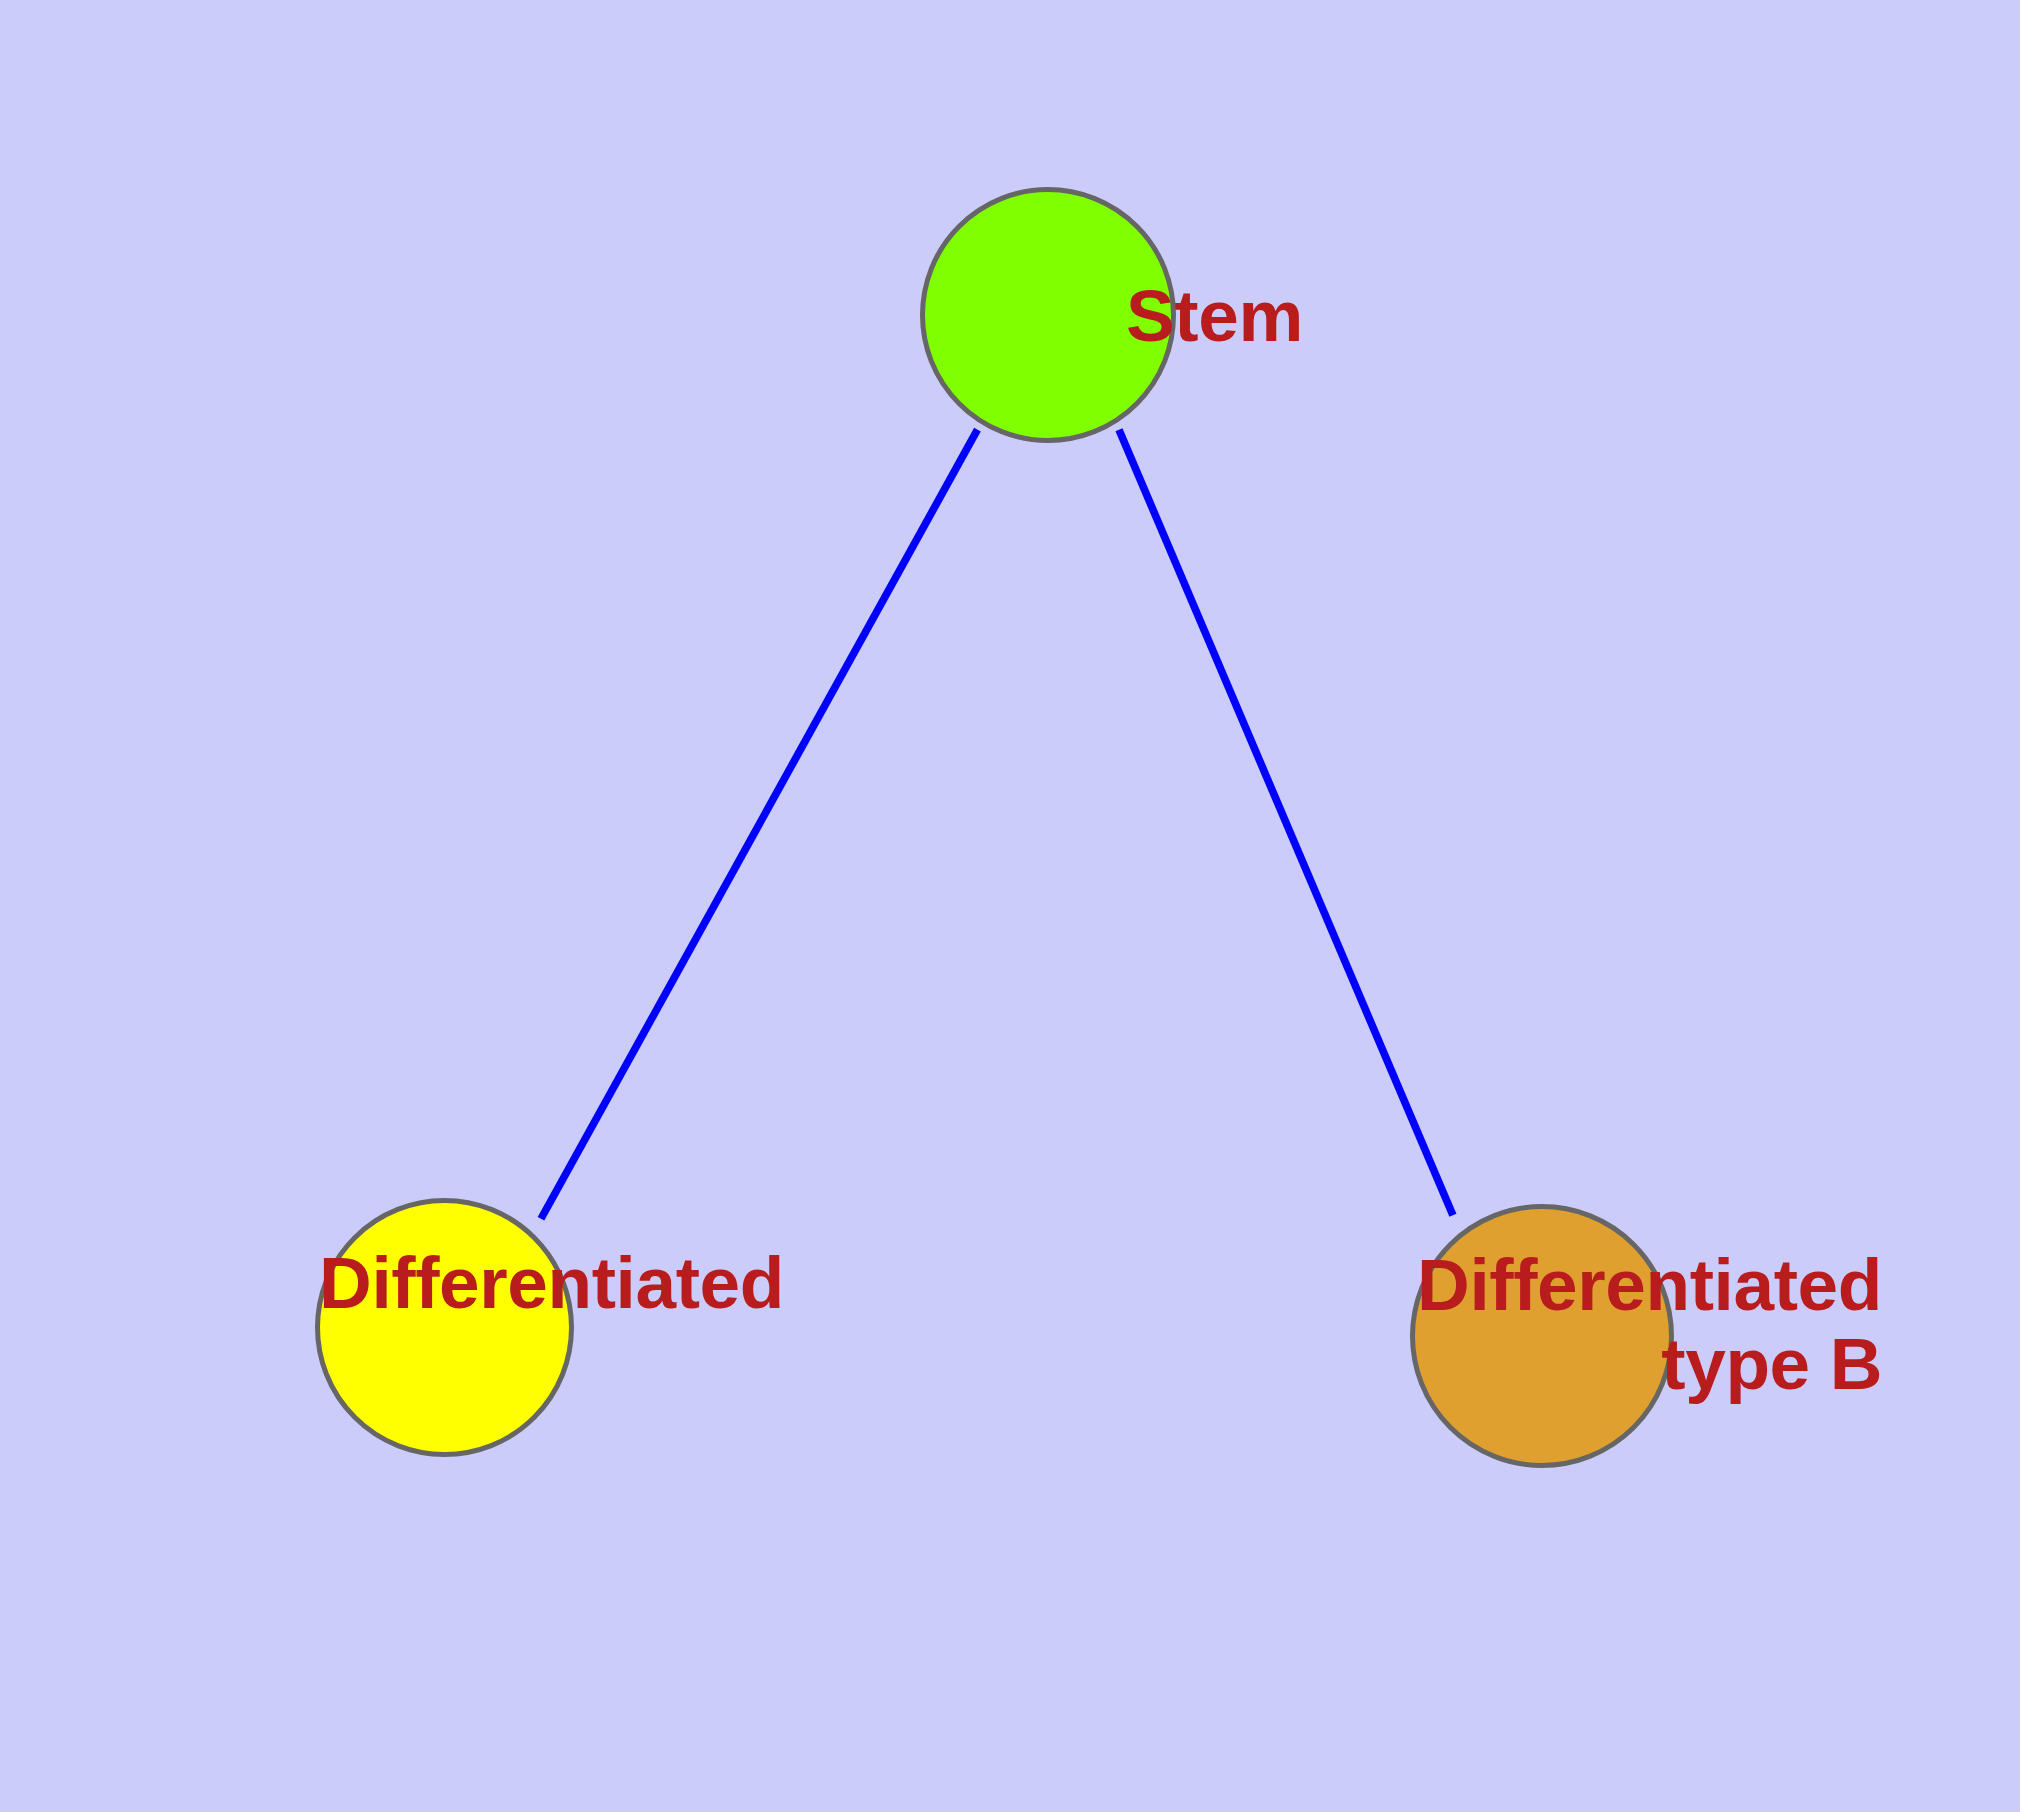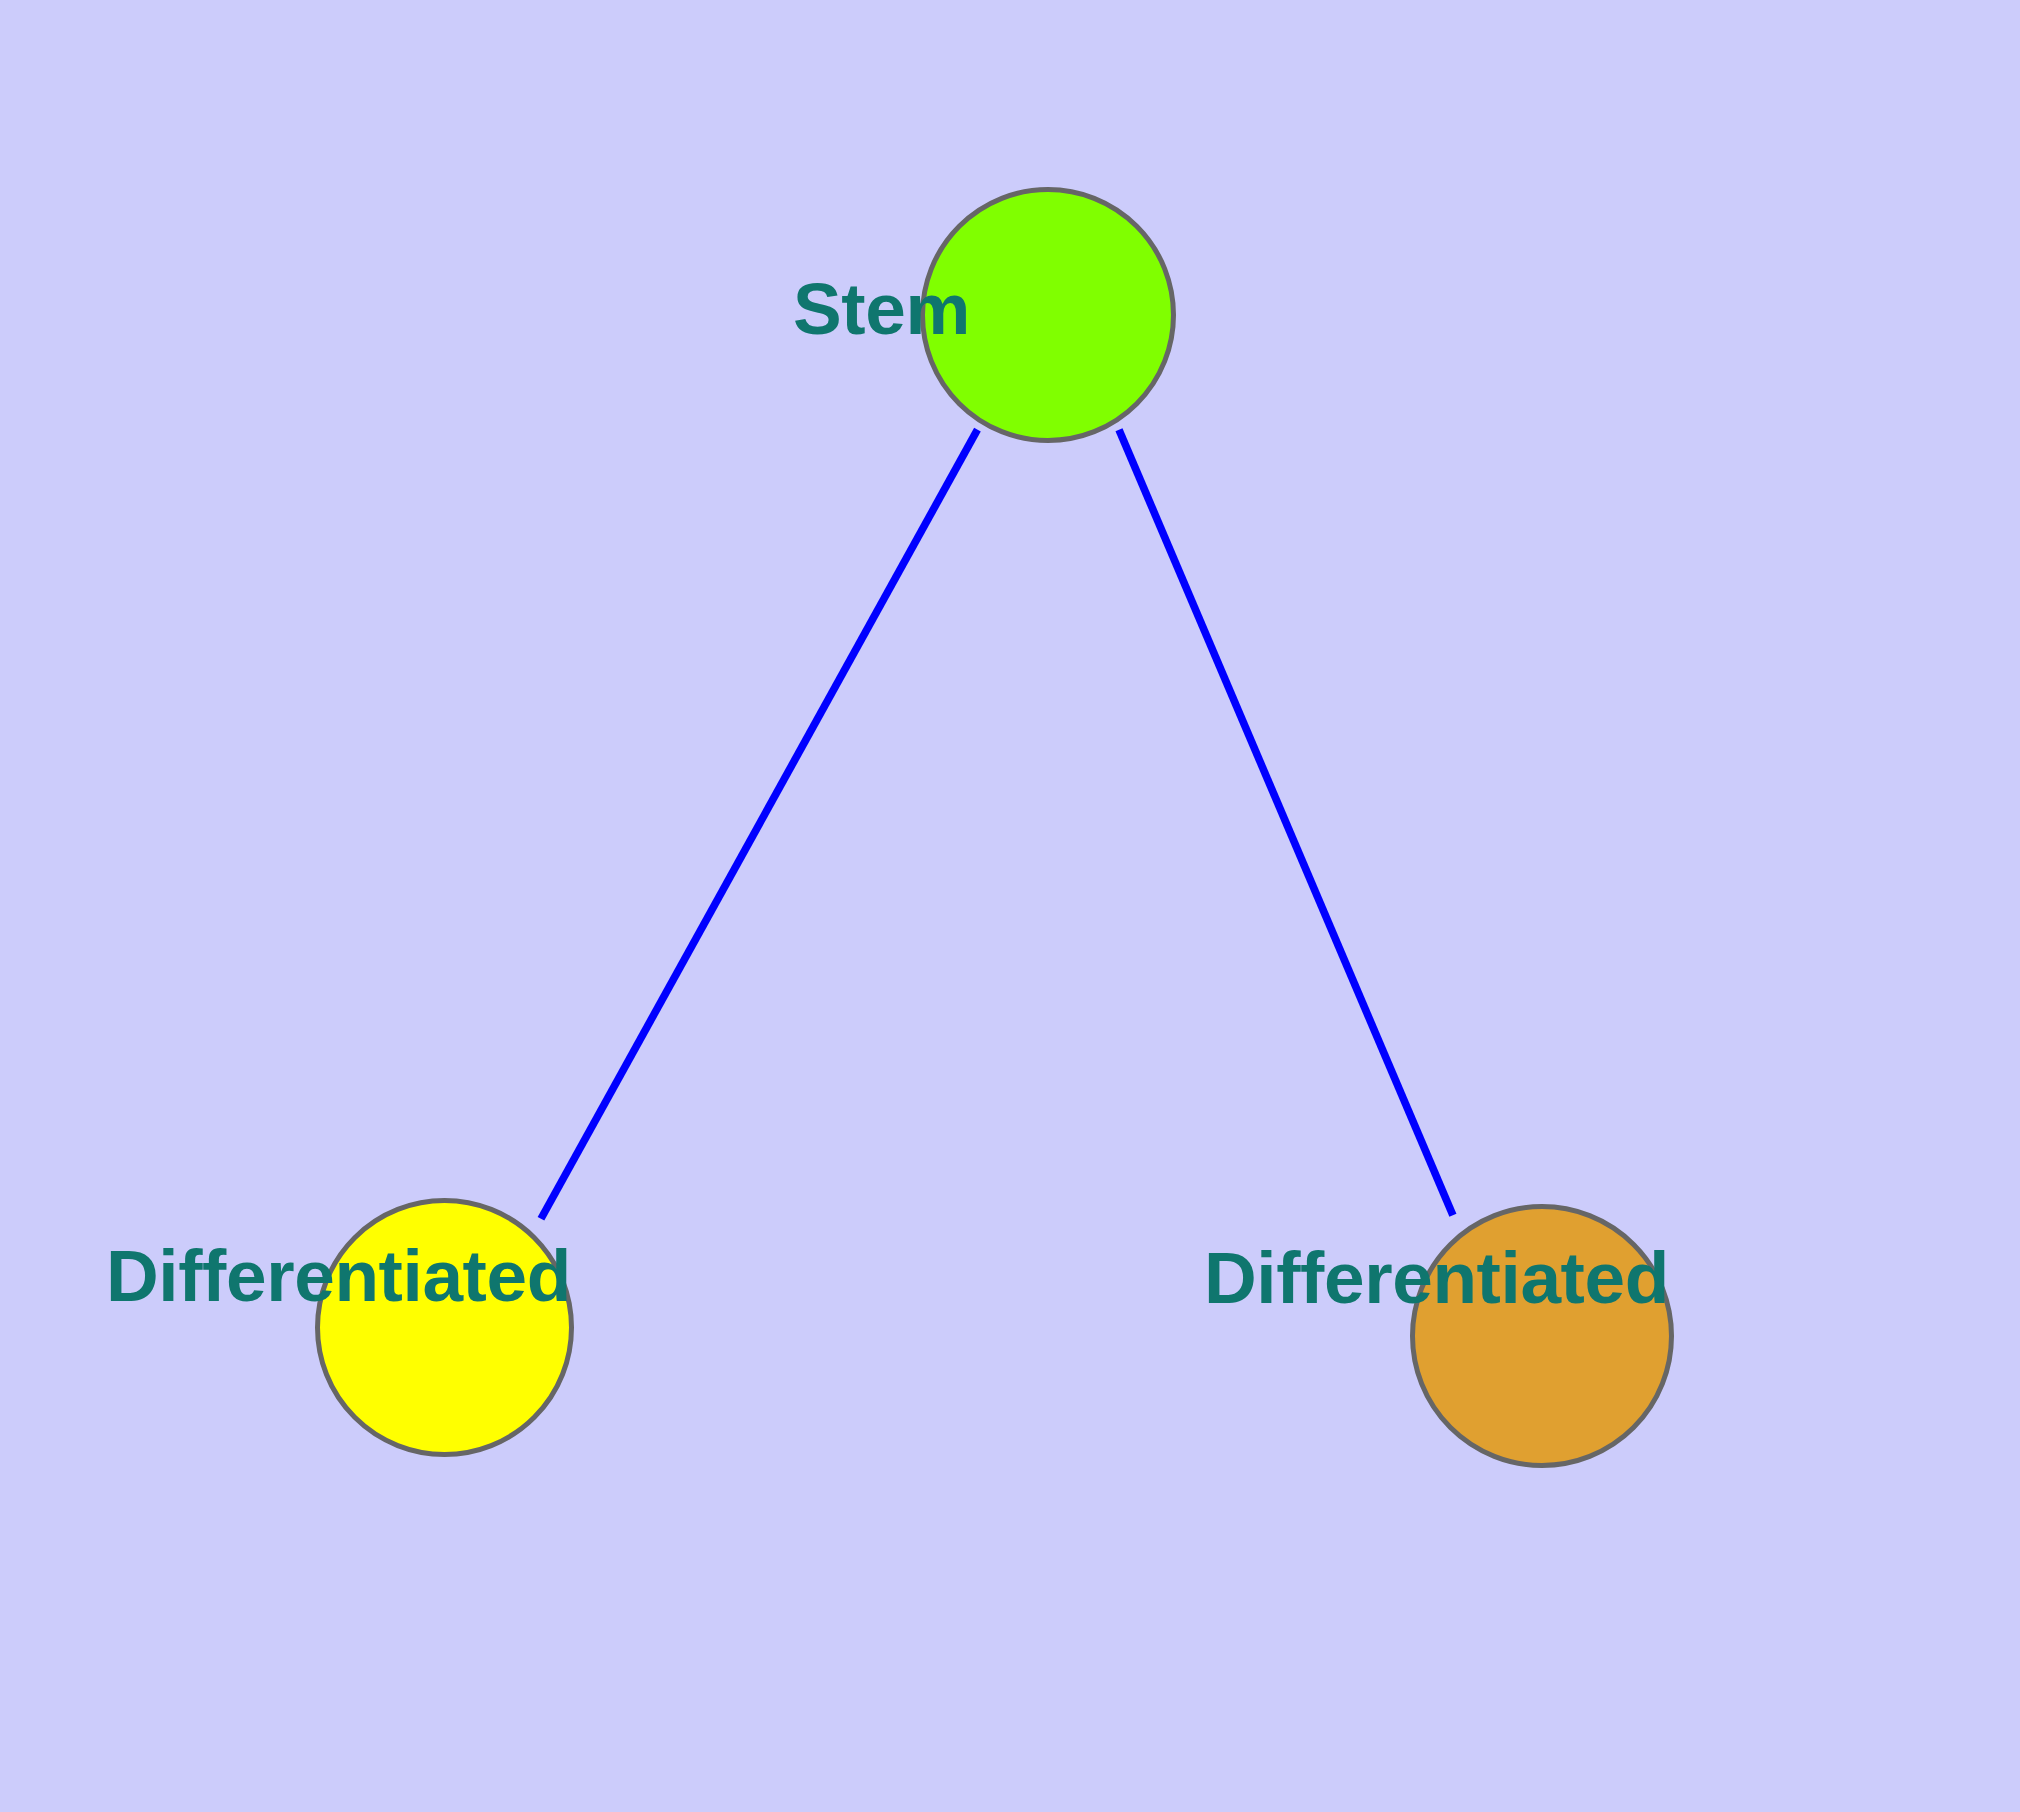--- a/index.html
+++ b/index.html
@@ -26,27 +26,28 @@
     height: 1812px;
   }
   .node {
     position: absolute;
     border-radius: 50%;
     border: 5.1px solid #666666;
     box-sizing: border-box;
   }
   .node-label {
     position: absolute;
-    text-align: left;
-    color: #0f766e;
+    text-align: right;
+    color: #b91c1c;
     font-family: "Liberation Sans", sans-serif;
     font-weight: bold;
     line-height: 1.08;
     white-space: nowrap;
     letter-spacing: -0.4px;
+    margin-top: 7px;
   }
   
   #node-stem {
     left: 920px;
     top: 187px;
     width: 256px;
     height: 256px;
     background: #80ff00;
   }
   #label-stem {
@@ -104,16 +105,17 @@
   <div class="node-label" id="label-stem">
     <span class="label-line">Stem</span>
   </div>
 
   <div class="node-label" id="label-diff-a">
     <span class="label-line">Differentiated</span>
   </div>
 
   <div class="node-label" id="label-diff-b">
     <span class="label-line">Differentiated</span>
+    <span class="label-line">type B</span>
   </div>
 
 </div>
 
 
 </body></html>

